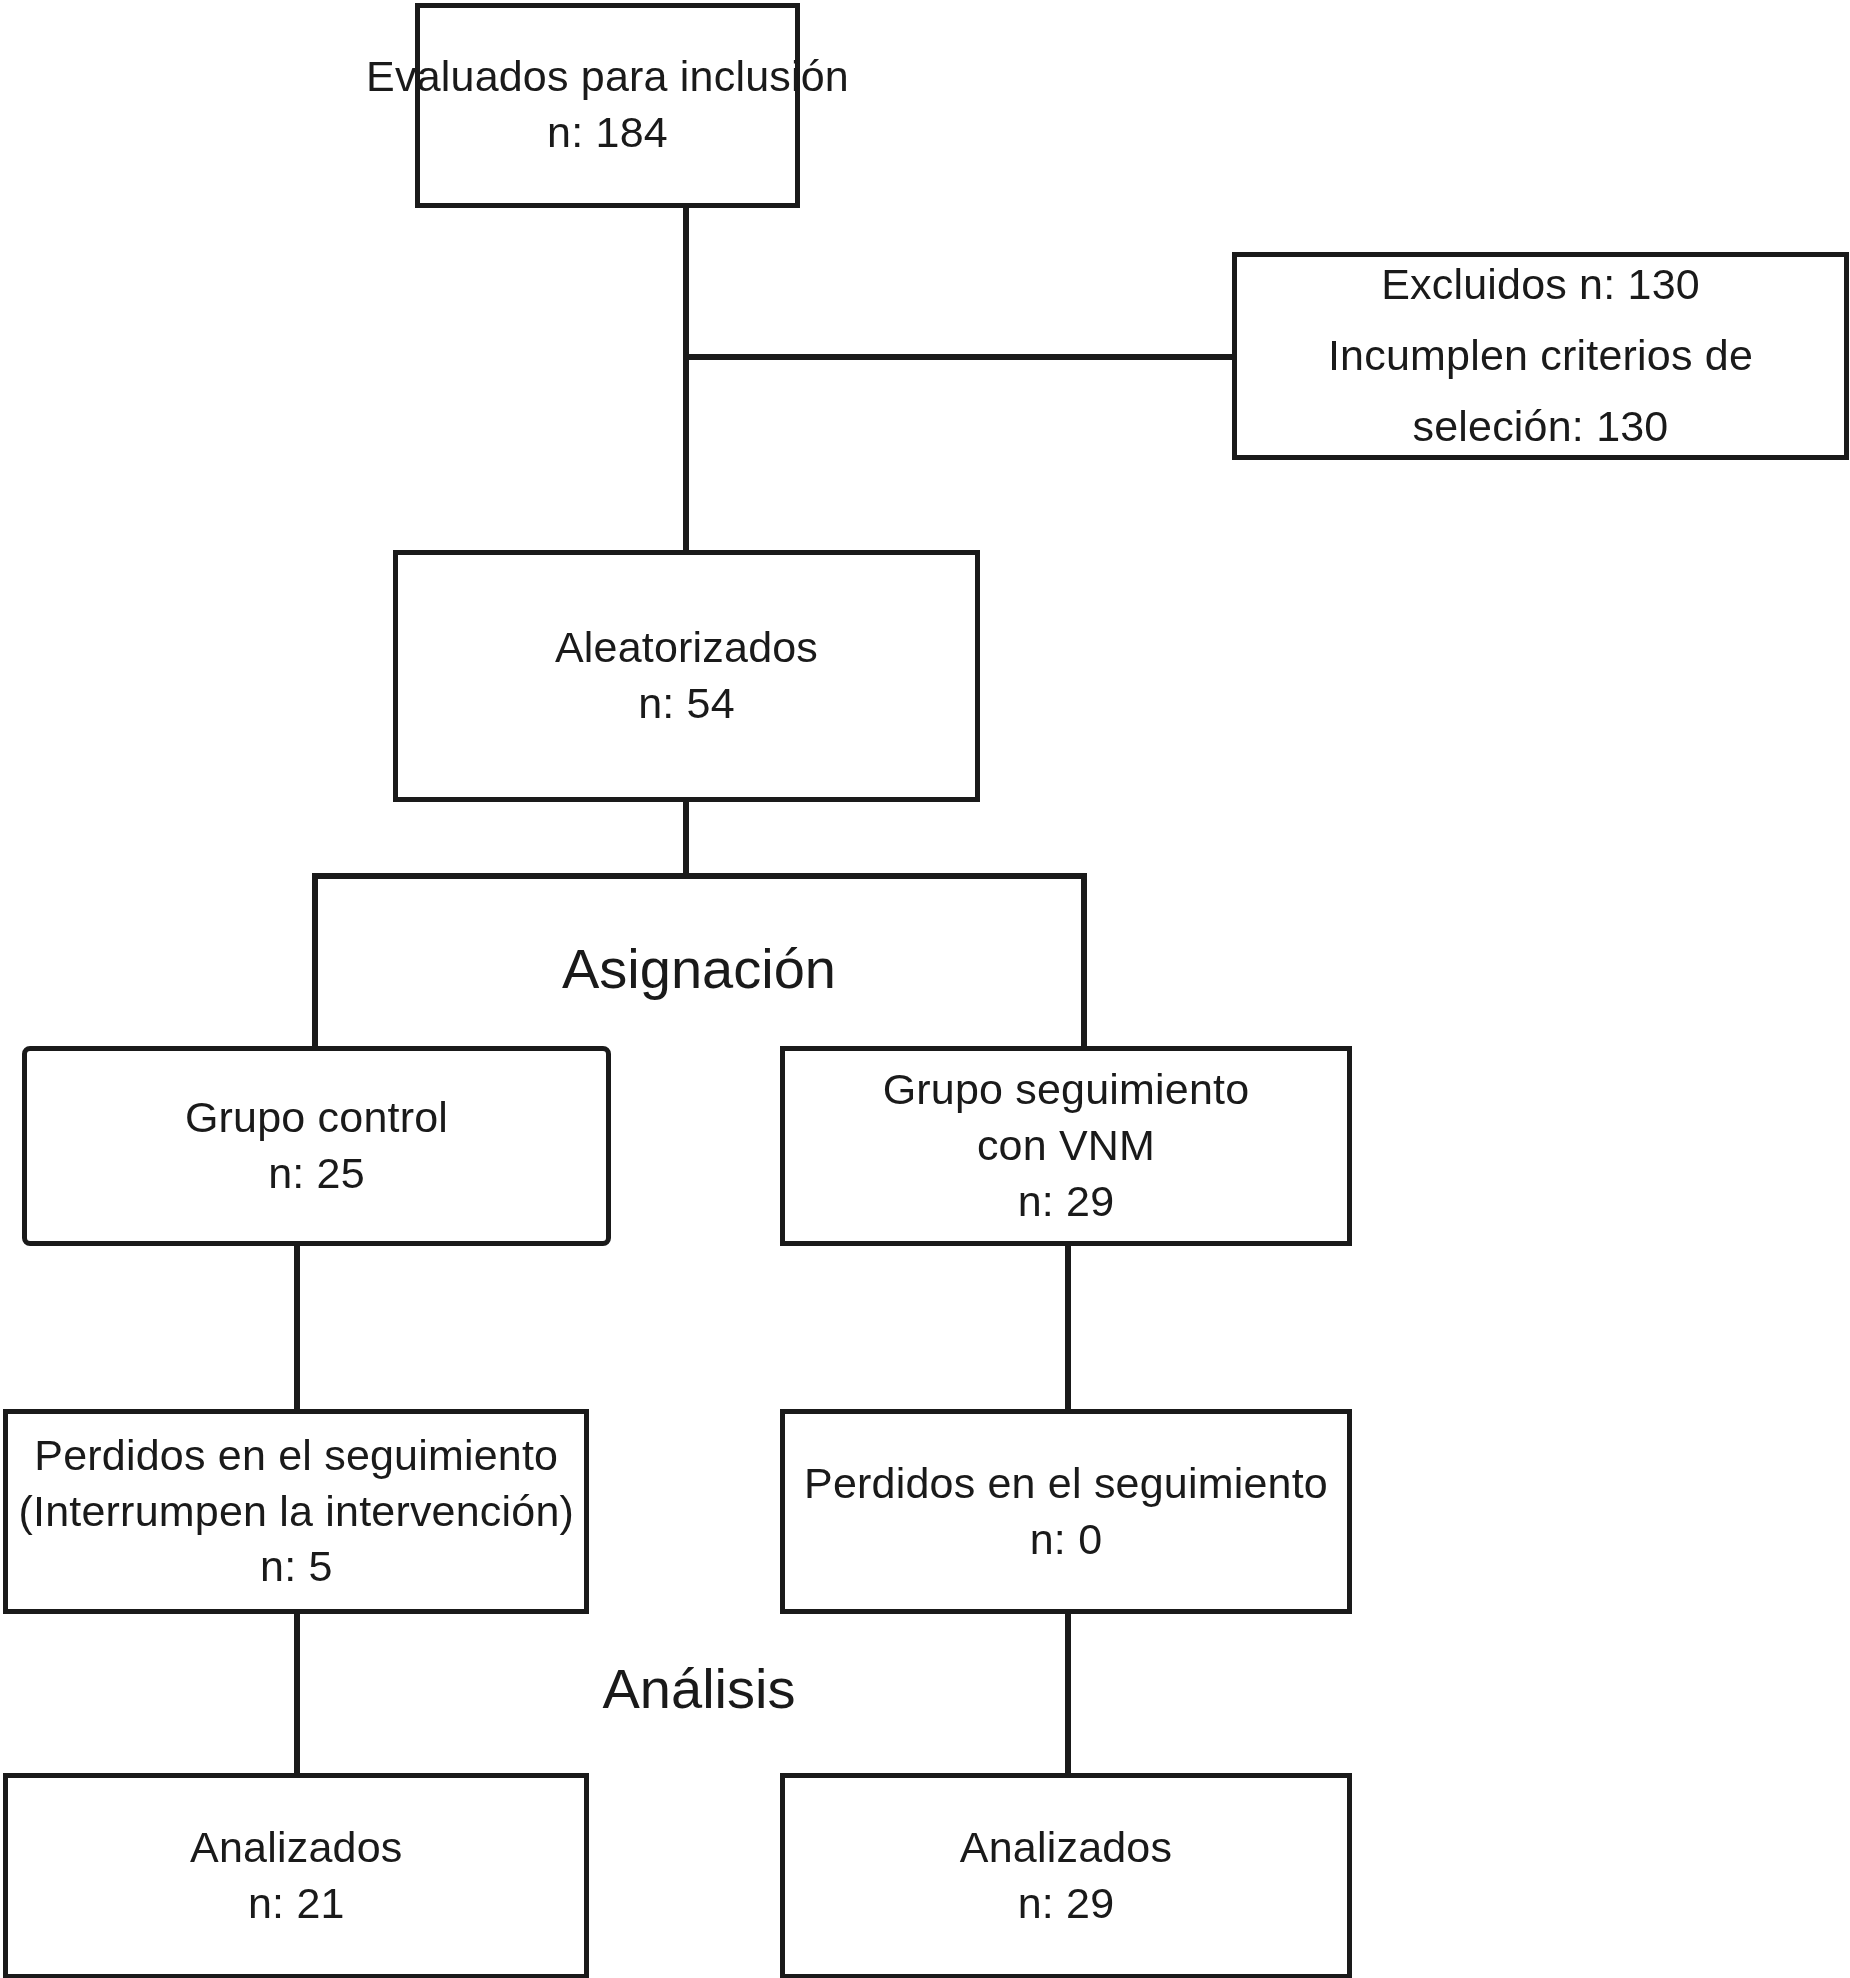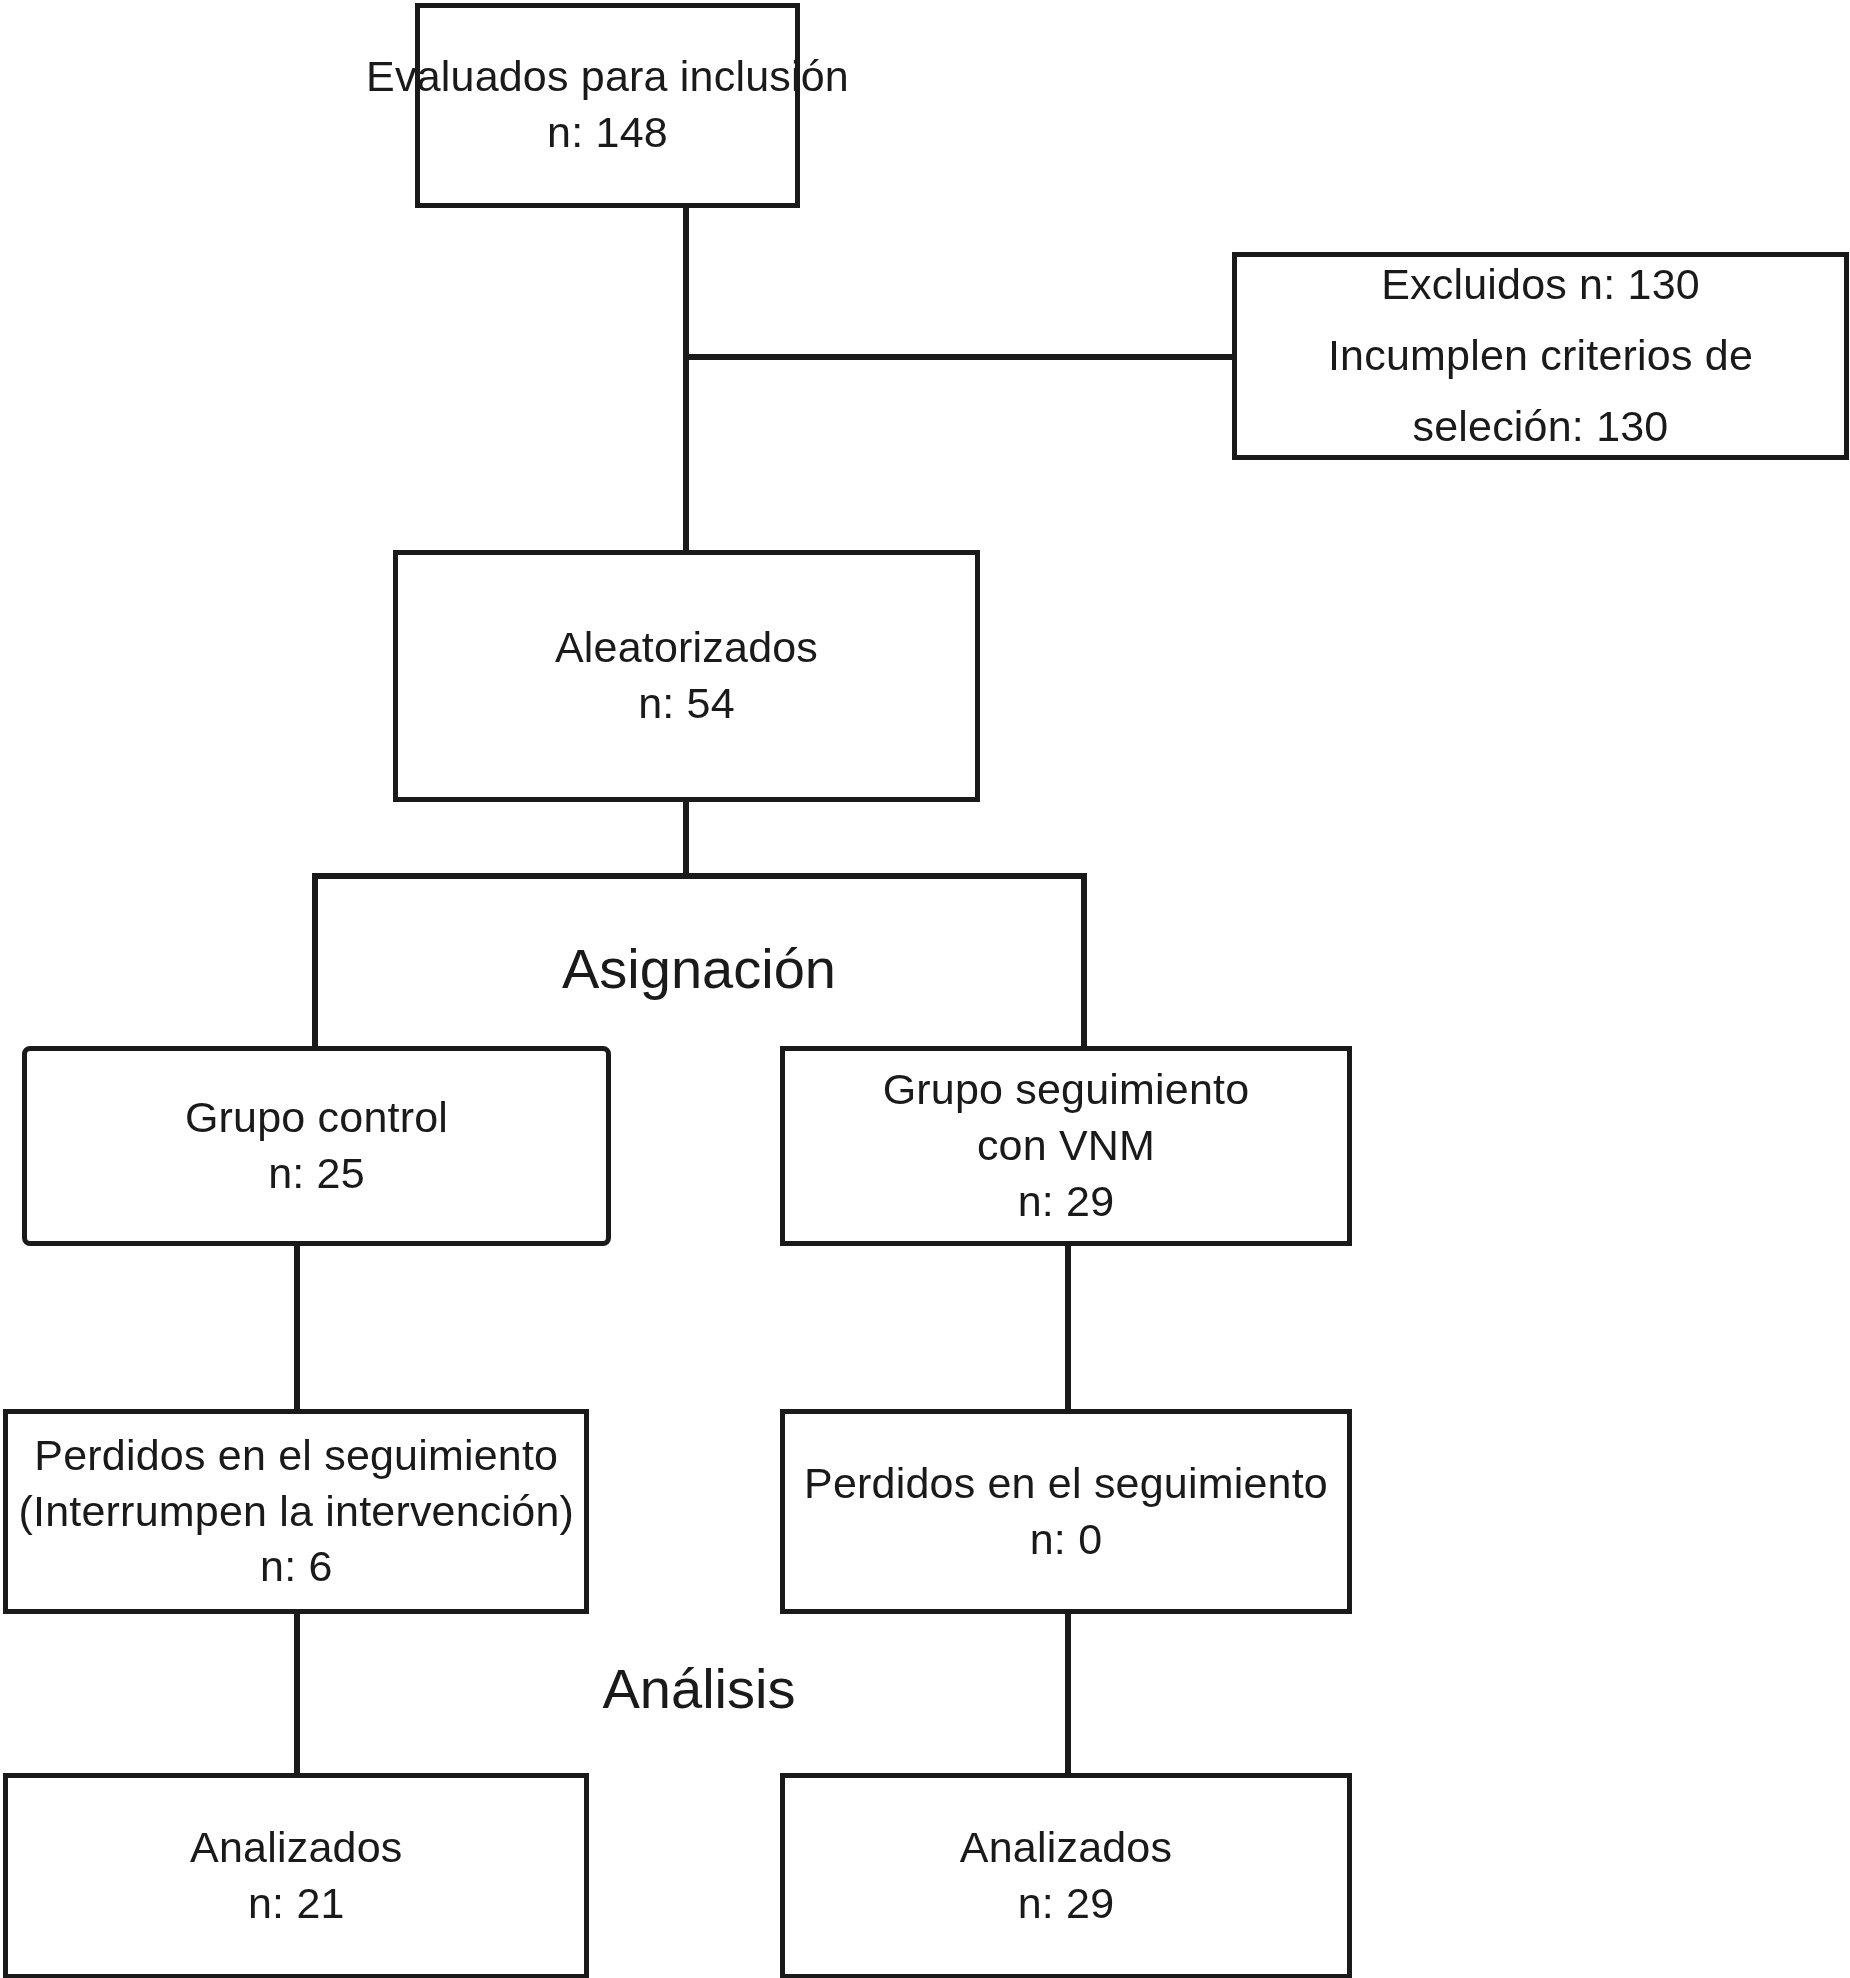--- a/index.html
+++ b/index.html
@@ -74,21 +74,21 @@
   <div class="conn v" style="left:294px; top:1246px; height:163px;"></div>
 
   <div class="conn v" style="left:1065px; top:1246px; height:163px;"></div>
 
   <div class="conn v" style="left:294px; top:1614px; height:160px;"></div>
 
   <div class="conn v" style="left:1065px; top:1614px; height:160px;"></div>
 
   <div class="box" style="left:415px; top:2.5px; width:385px; height:205px;">
     <span class="line">Evaluados para inclusión</span>
-    <span class="line">n: 148</span>
+    <span class="line">n: 184</span>
   </div>
 
   <div class="box" style="left:1232px; top:252px; width:617px; height:208px;justify-content:space-between;">
     <span class="line">Excluidos n: 130</span>
     <span class="line">Incumplen criterios de</span>
     <span class="line">seleción: 130</span>
   </div>
 
   <div class="box" style="left:393px; top:550px; width:587px; height:252px;">
     <span class="line">Aleatorizados</span>
@@ -105,21 +105,21 @@
   <div class="box" style="left:780px; top:1046px; width:572px; height:200px;">
     <span class="line">Grupo seguimiento</span>
     <span class="line">con VNM</span>
     <span class="line">n: 29</span>
   </div>
 
 
   <div class="box" style="left:3.3px; top:1409px; width:586px; height:205px;">
     <span class="line">Perdidos en el seguimiento</span>
     <span class="line">(Interrumpen la intervención)</span>
-    <span class="line">n: 6</span>
+    <span class="line">n: 5</span>
   </div>
 
   <div class="box" style="left:780px; top:1409px; width:572px; height:205px;">
     <span class="line">Perdidos en el seguimiento</span>
     <span class="line">n: 0</span>
   </div>
 
   <div class="stage-label" style="left:0px; top:1655px; width:1398px;">Análisis</div>
 
   <div class="box" style="left:3.3px; top:1773px; width:586px; height:206px;">

